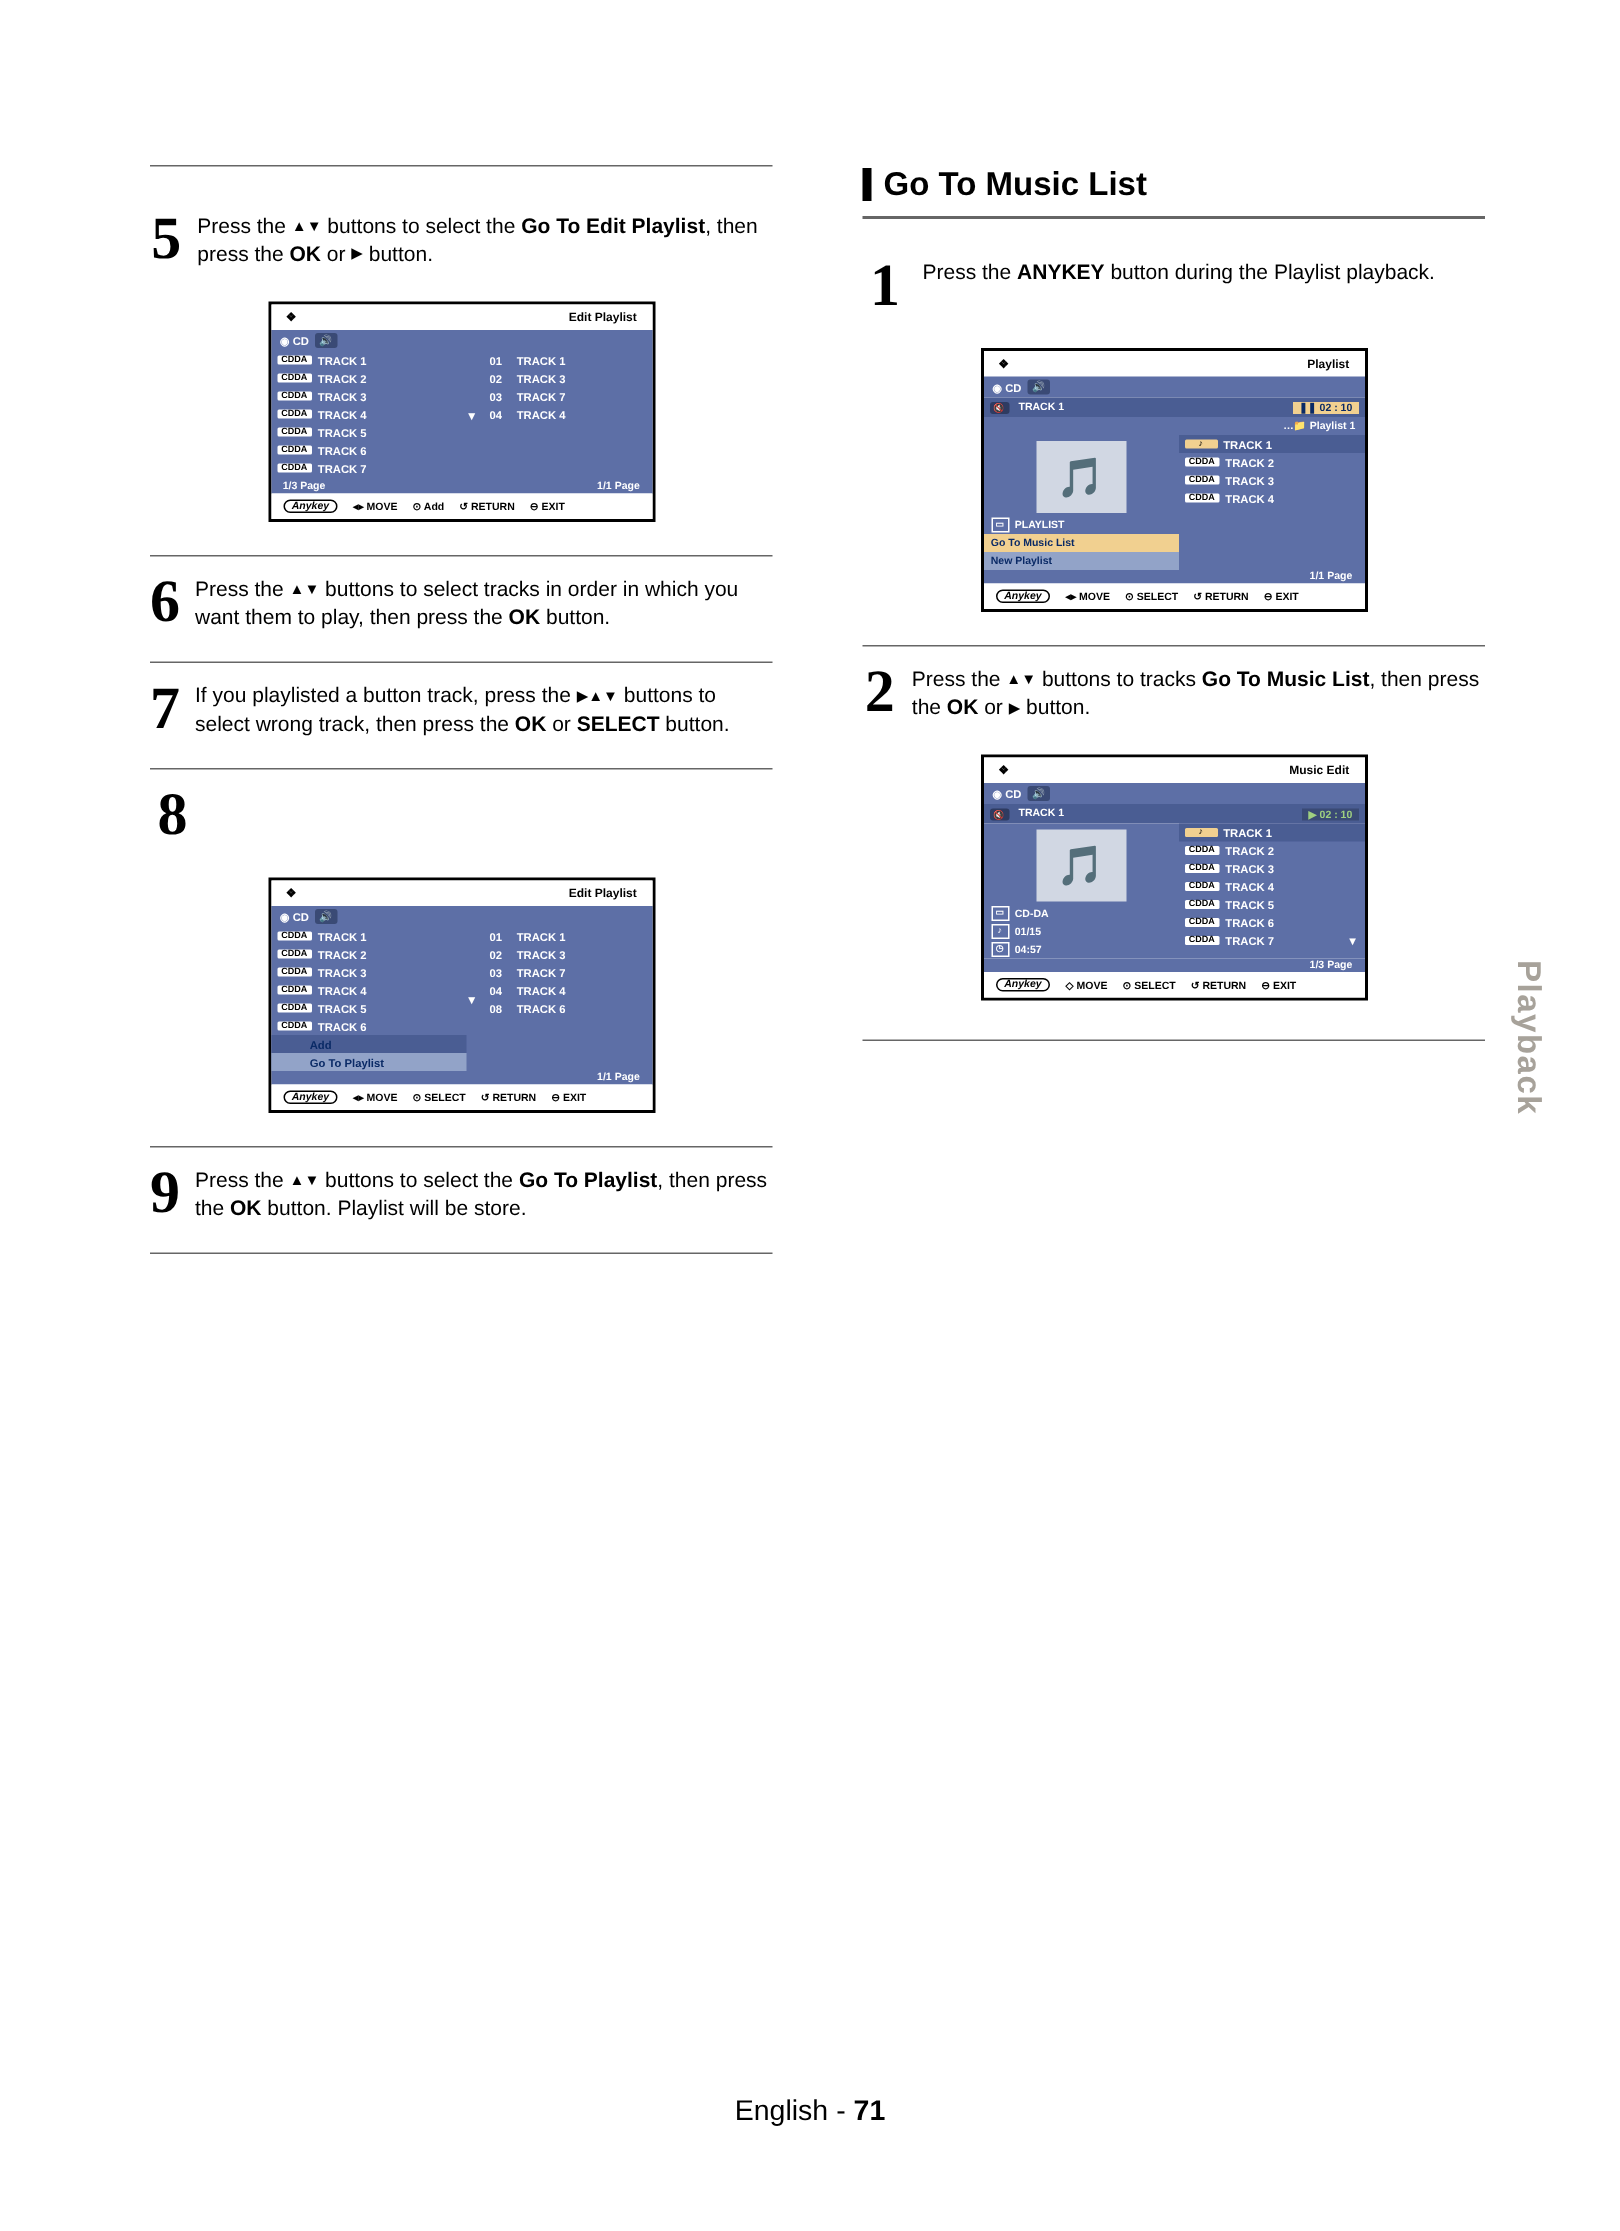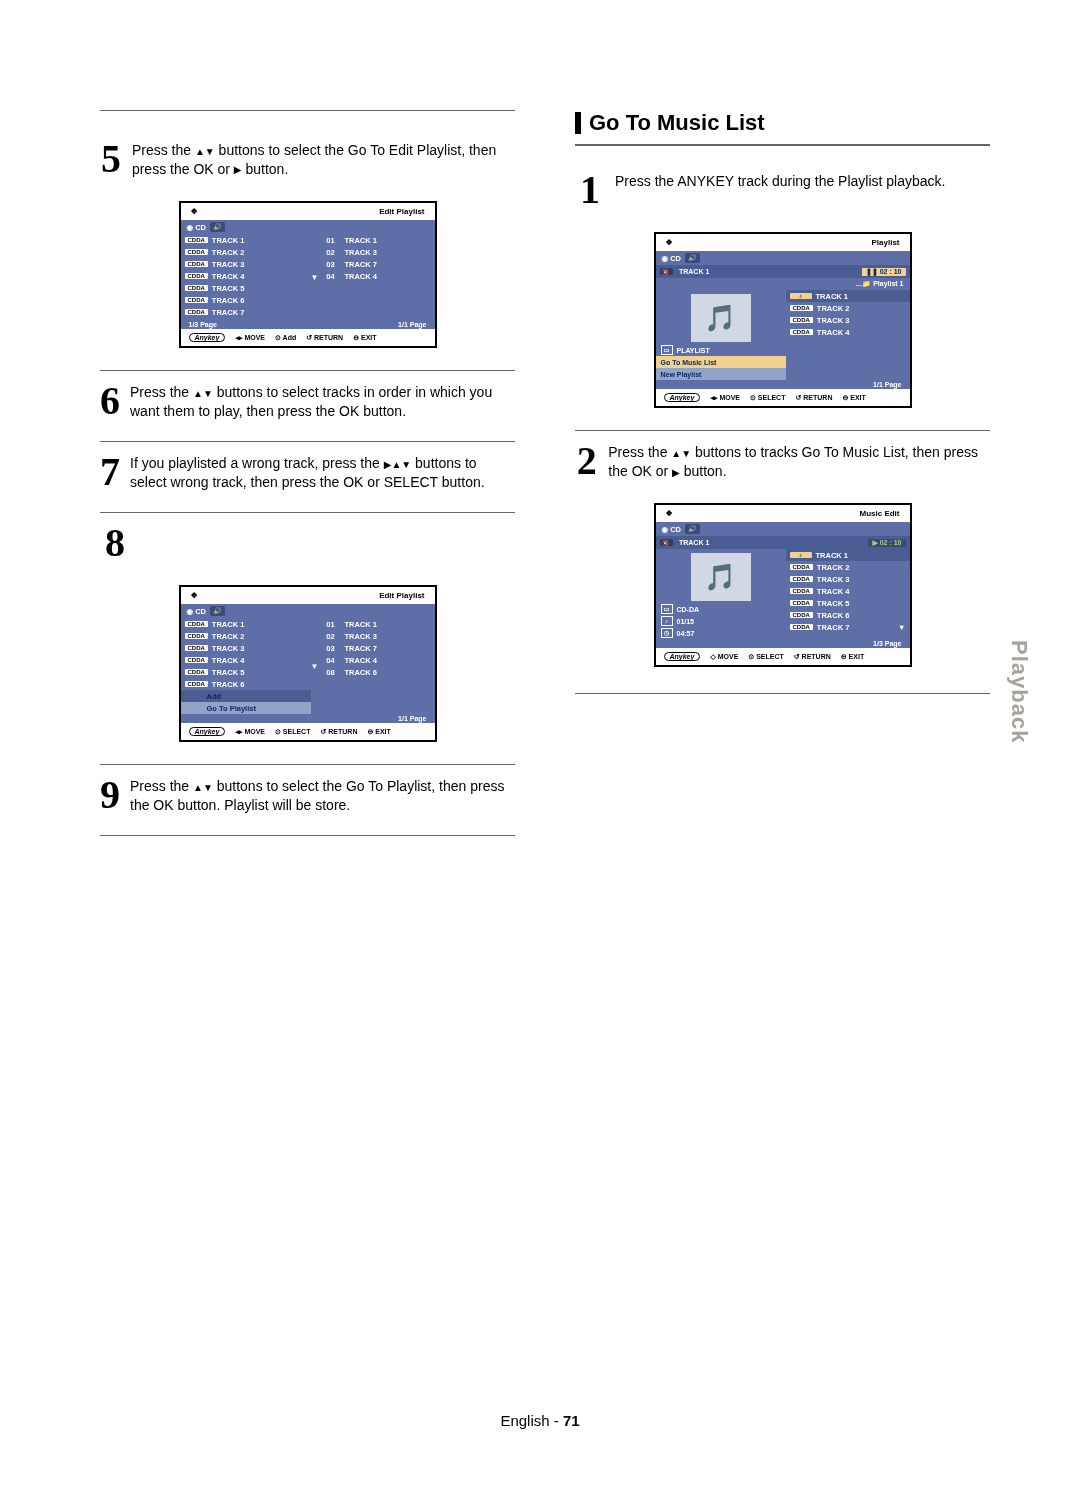--- a/index.html
+++ b/index.html
@@ -4,21 +4,21 @@
 <style>
   *{box-sizing:border-box;margin:0;padding:0;}
   body{width:1080px;height:1487px;font-family:Arial,Helvetica,sans-serif;background:#fff;color:#000;position:relative;}
   .page{padding:110px 90px 70px 100px;position:relative;height:100%;}
   .cols{display:flex;gap:60px;}
   .col{flex:1;min-width:0;}
   .step{border-top:1px solid #666;padding-top:10px;margin-bottom:20px;}
   .step-flex{display:flex;gap:10px;}
   .step-num{font:bold 40px/1 "Times New Roman",serif;width:30px;text-align:center;}
   .step-text{font-size:14px;line-height:1.35;padding-top:2px;}
-  .step-text b{font-weight:normal;}
+  .step-text b{font-weight:bold;}
   .tri{display:inline-block;font-size:10px;vertical-align:middle;}
   .fig-wrap{display:flex;justify-content:center;margin:22px 0 22px;}
   .fig{width:258px;border:2px solid #000;font-size:8px;color:#fff;}
   .fig-head{background:#fff;color:#000;text-align:right;font-weight:bold;padding:4px 10px;font-size:8px;}
   .fig-head .dia{float:left;}
   .fig-top{background:#5d6fa6;display:flex;align-items:center;padding:2px 6px;font-size:7.5px;font-weight:bold;}
   .fig-top .spk{background:#3a4a75;border-radius:2px;padding:1px 3px;margin:0 4px;font-size:7px;}
   .fig-body{background:#5d6fa6;display:flex;min-height:86px;}
   .fig-side{display:flex;flex-direction:column;}
   .row{display:flex;align-items:center;height:12px;padding:0 4px;font-size:7.5px;font-weight:bold;}
@@ -33,21 +33,21 @@
   .arrowdown{color:#fff;font-size:8px;}
   .fig-page{background:#5d6fa6;display:flex;justify-content:space-between;font-size:7px;font-weight:bold;padding:1px 8px;}
   .fig-page .l{}
   .fig-foot{background:#fff;color:#000;display:flex;align-items:center;gap:10px;font-size:7px;font-weight:bold;padding:4px 8px;}
   .anykey{border:1px solid #000;border-radius:8px;padding:0 5px;font-style:italic;font-size:7px;}
   .music-note{width:60px;height:48px;display:flex;align-items:center;justify-content:center;font-size:26px;color:#5b626e;background:#d1d7e3;}
   .section-title{font:bold 22px/1.2 Arial;display:flex;align-items:center;gap:8px;margin-bottom:14px;}
   .section-title .bar{display:inline-block;width:6px;height:22px;background:#000;}
   .col-right-line{border-bottom:2.5px solid #666;margin:-6px 0 24px;}
   .side-tab{position:absolute;right:48px;top:640px;writing-mode:vertical-rl;font:bold 22px Arial;color:#a7a29a;letter-spacing:1px;}
-  .footer{position:absolute;left:0;right:0;bottom:58px;text-align:center;font-size:15px;}
+  .footer{position:absolute;left:0;right:0;bottom:68px;text-align:center;font-size:19px;}
   .rule-only{border-top:1px solid #666;margin-bottom:28px;}
   .rule-btm{border-top:1px solid #666;margin-top:26px;}
   .meta-row{font-size:7px;font-weight:bold;padding:1px 5px;display:flex;align-items:center;min-height:12px;}
   .meta-row.hl2{background:#f1d090;color:#0a2a66;}
   .pico{display:inline-block;width:12px;height:10px;border:1px solid #fff;margin-right:4px;font-size:6px;text-align:center;line-height:9px;}
   .fig-body.b2{flex-direction:row;}
   .bcol{display:flex;flex-direction:column;}
   .bcol.l{width:130px;}
   .bcol.r{width:124px;}
   .now-strip{display:flex;align-items:center;font-size:7px;font-weight:bold;background:#4a5d93;height:13px;padding:0 4px;}
@@ -149,21 +149,21 @@
           <div class="step-text">
             <span>Press the </span><span class="tri">▲▼</span><span> buttons to select tracks in order in which you want them to play, then press the </span><b>OK</b><span> button.</span>
           </div>
         </div>
       </div>
 
       <div class="step">
         <div class="step-flex">
           <div class="step-num">7</div>
           <div class="step-text">
-            <span>If you playlisted a wrong track, press the </span><span class="tri">▶▲▼</span><span> buttons to select wrong track, then press the </span><b>OK</b><span> or </span><b>SELECT</b><span> button.</span>
+            <span>If you playlisted a button track, press the </span><span class="tri">▶▲▼</span><span> buttons to select wrong track, then press the </span><b>OK</b><span> or </span><b>SELECT</b><span> button.</span>
           </div>
         </div>
       </div>
 
       <div class="step">
         <div class="step-flex">
           <div class="step-num">8</div>
         </div>
       </div>
 
@@ -262,21 +262,21 @@
 
       <div class="section-title">
         <span class="bar"></span>
         <span>Go To Music List</span>
       </div>
       <div class="col-right-line"></div>
 
       <div class="step-flex">
         <div class="step-num">1</div>
         <div class="step-text">
-          <span>Press the </span><b>ANYKEY</b><span> track during the Playlist playback.</span>
+          <span>Press the </span><b>ANYKEY</b><span> button during the Playlist playback.</span>
         </div>
       </div>
 
       <div class="fig-wrap">
         <div class="fig">
           <div class="fig-head"><span class="dia">❖</span>&nbsp;<span>Playlist</span></div>
           <div class="fig-top"><span>◉</span>&nbsp;<span>CD</span><span class="spk">🔊</span></div>
           <div class="now-strip">
             <span class="spk">🔇</span>
             <span>TRACK  1</span>

